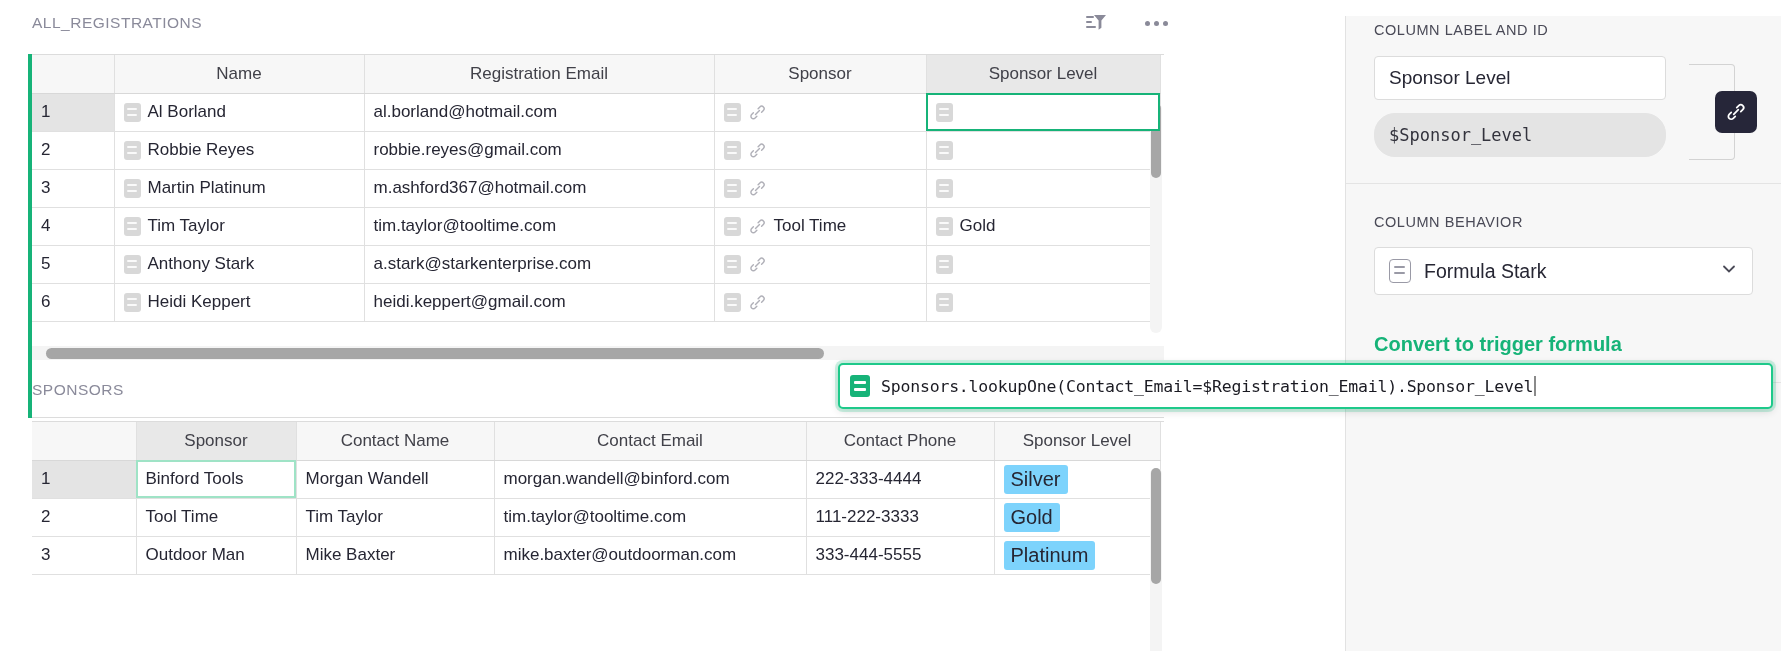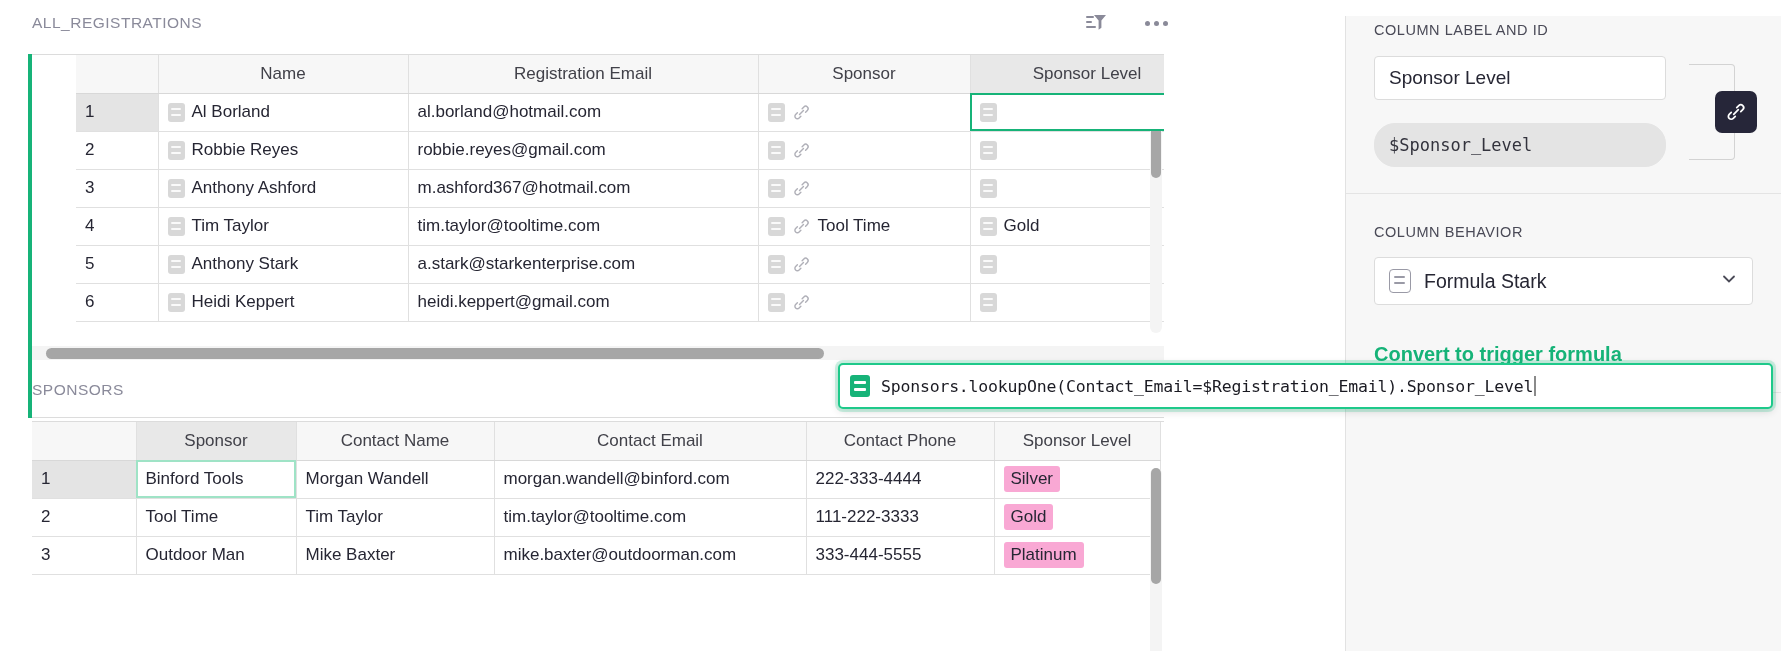--- a/index.html
+++ b/index.html
@@ -95,24 +95,24 @@
   }
   .fx-icon::before { top: 5px; }
   .fx-icon::after  { top: 11px; }
 
   
   .link-icon { flex: 0 0 auto; display: inline-flex; }
   .link-icon svg { display: block; }
 
   .tag {
     display: inline-block;
-    background: #f9a8d4;
+    background: #7dd3fc;
     border-radius: 3px;
     padding: 2px 7px;
-    font-size: 17px;
+    font-size: 20px;
     color: #262633;
     line-height: 1.25;
   }
 
   
   .cell-sel {
     outline: 2px solid #16b378;
     outline-offset: -2px;
     position: relative;
     z-index: 2;
@@ -296,21 +296,21 @@
           <span class="dots">
               <i></i>
               <i></i>
               <i></i>
             </span>
         </div>
       </div>
 
       <div class="grid-wrap" style="margin-top:22px;">
         <div class="green-edge"></div>
-        <div class="grid" style="margin-left:20px; width:1132px; height:364px; overflow:hidden;padding-left:44px;">
+        <div class="grid" style="margin-left:20px; width:1132px; height:364px; overflow:hidden;">
           <table class="dt" style="width:1128px;">
             <colgroup>
               <col style="width:82px">
                 <col style="width:250px">
                 <col style="width:350px">
                 <col style="width:212px">
                 <col style="width:234px">
             </colgroup>
             <thead>
               <tr>
@@ -378,21 +378,21 @@
                       <span class="fx-icon"></span>
                   <span></span>
                     </span>
                 </td>
               </tr>
               <tr>
                 <td class="rownum">3</td>
                 <td>
                   <span class="cellflex">
                       <span class="fx-icon"></span>
-                  <span>Anthony Ashford</span>
+                  <span>Martin Platinum</span>
                     </span>
                 </td>
                 <td>m.ashford367@hotmail.com</td>
                 <td>
                   <span class="cellflex">
                     <span class="fx-icon"></span>
                     <span class="link-icon">
                       <svg width="19" height="19" viewBox="0 0 24 24" fill="none" stroke="#b0b0b8" stroke-width="1.8" stroke-linecap="round">
                         <path d="M9.5 14.5 L14.5 9.5"></path>
                           <path d="M12.8 7.2 l2.2-2.2 a3.1 3.1 0 0 1 4.4 4.4 l-2.2 2.2"></path>
@@ -604,21 +604,21 @@
 
     <div class="rp-block" style="padding-top:6px; padding-bottom:26px;">
       <div class="rp-label">COLUMN LABEL AND ID</div>
 
       <div class="bracket" style="right:46px; top:48px; width:46px; height:96px;"></div>
 
       <div class="rp-field" style="margin-top:18px; width:292px;">
         <span>Sponsor Level</span>
       </div>
 
-      <div class="rp-field readonly" style="margin-top:23px; width:292px;border-radius:21px;">
+      <div class="rp-field readonly" style="margin-top:13px; width:292px;border-radius:21px;">
         <span>$Sponsor_Level</span>
       </div>
 
       <div class="link-chip" style="right:24px; top:75px;">
         <svg width="22" height="22" viewBox="0 0 24 24" fill="none" stroke="#ffffff" stroke-width="1.9" stroke-linecap="round">
           <path d="M9.5 14.5 L14.5 9.5"></path>
           <path d="M12.8 7.2 l2.2-2.2 a3.1 3.1 0 0 1 4.4 4.4 l-2.2 2.2"></path>
           <path d="M11.2 16.8 l-2.2 2.2 a3.1 3.1 0 0 1-4.4-4.4 l2.2-2.2"></path>
         </svg>
       </div>

